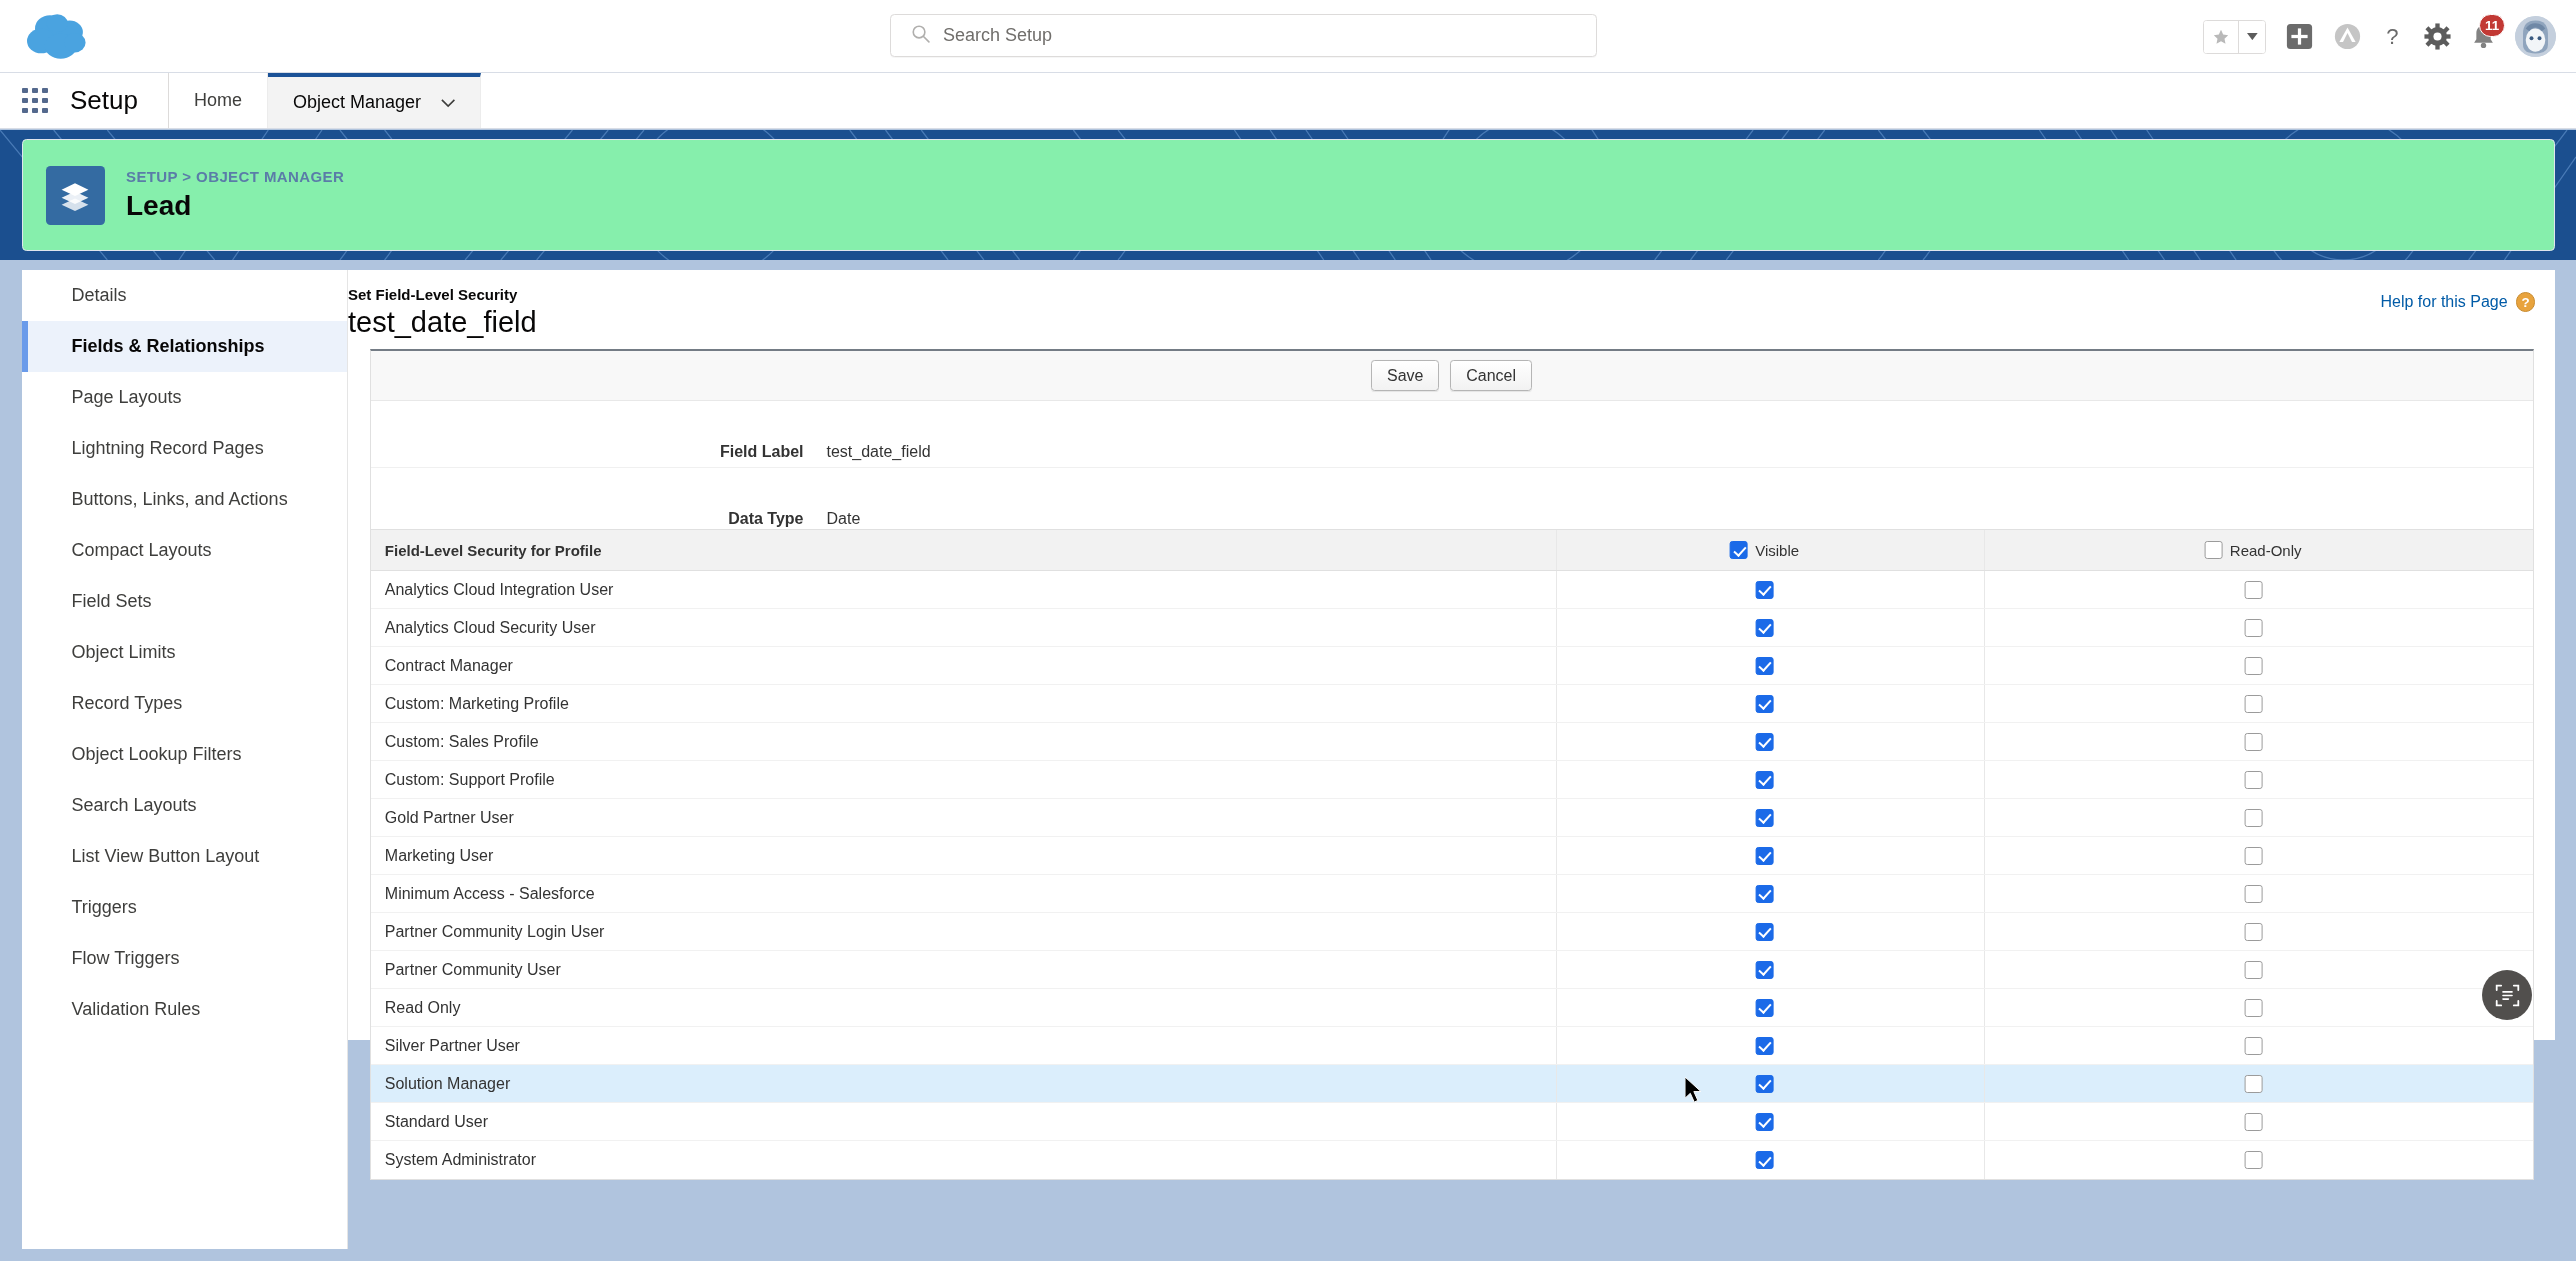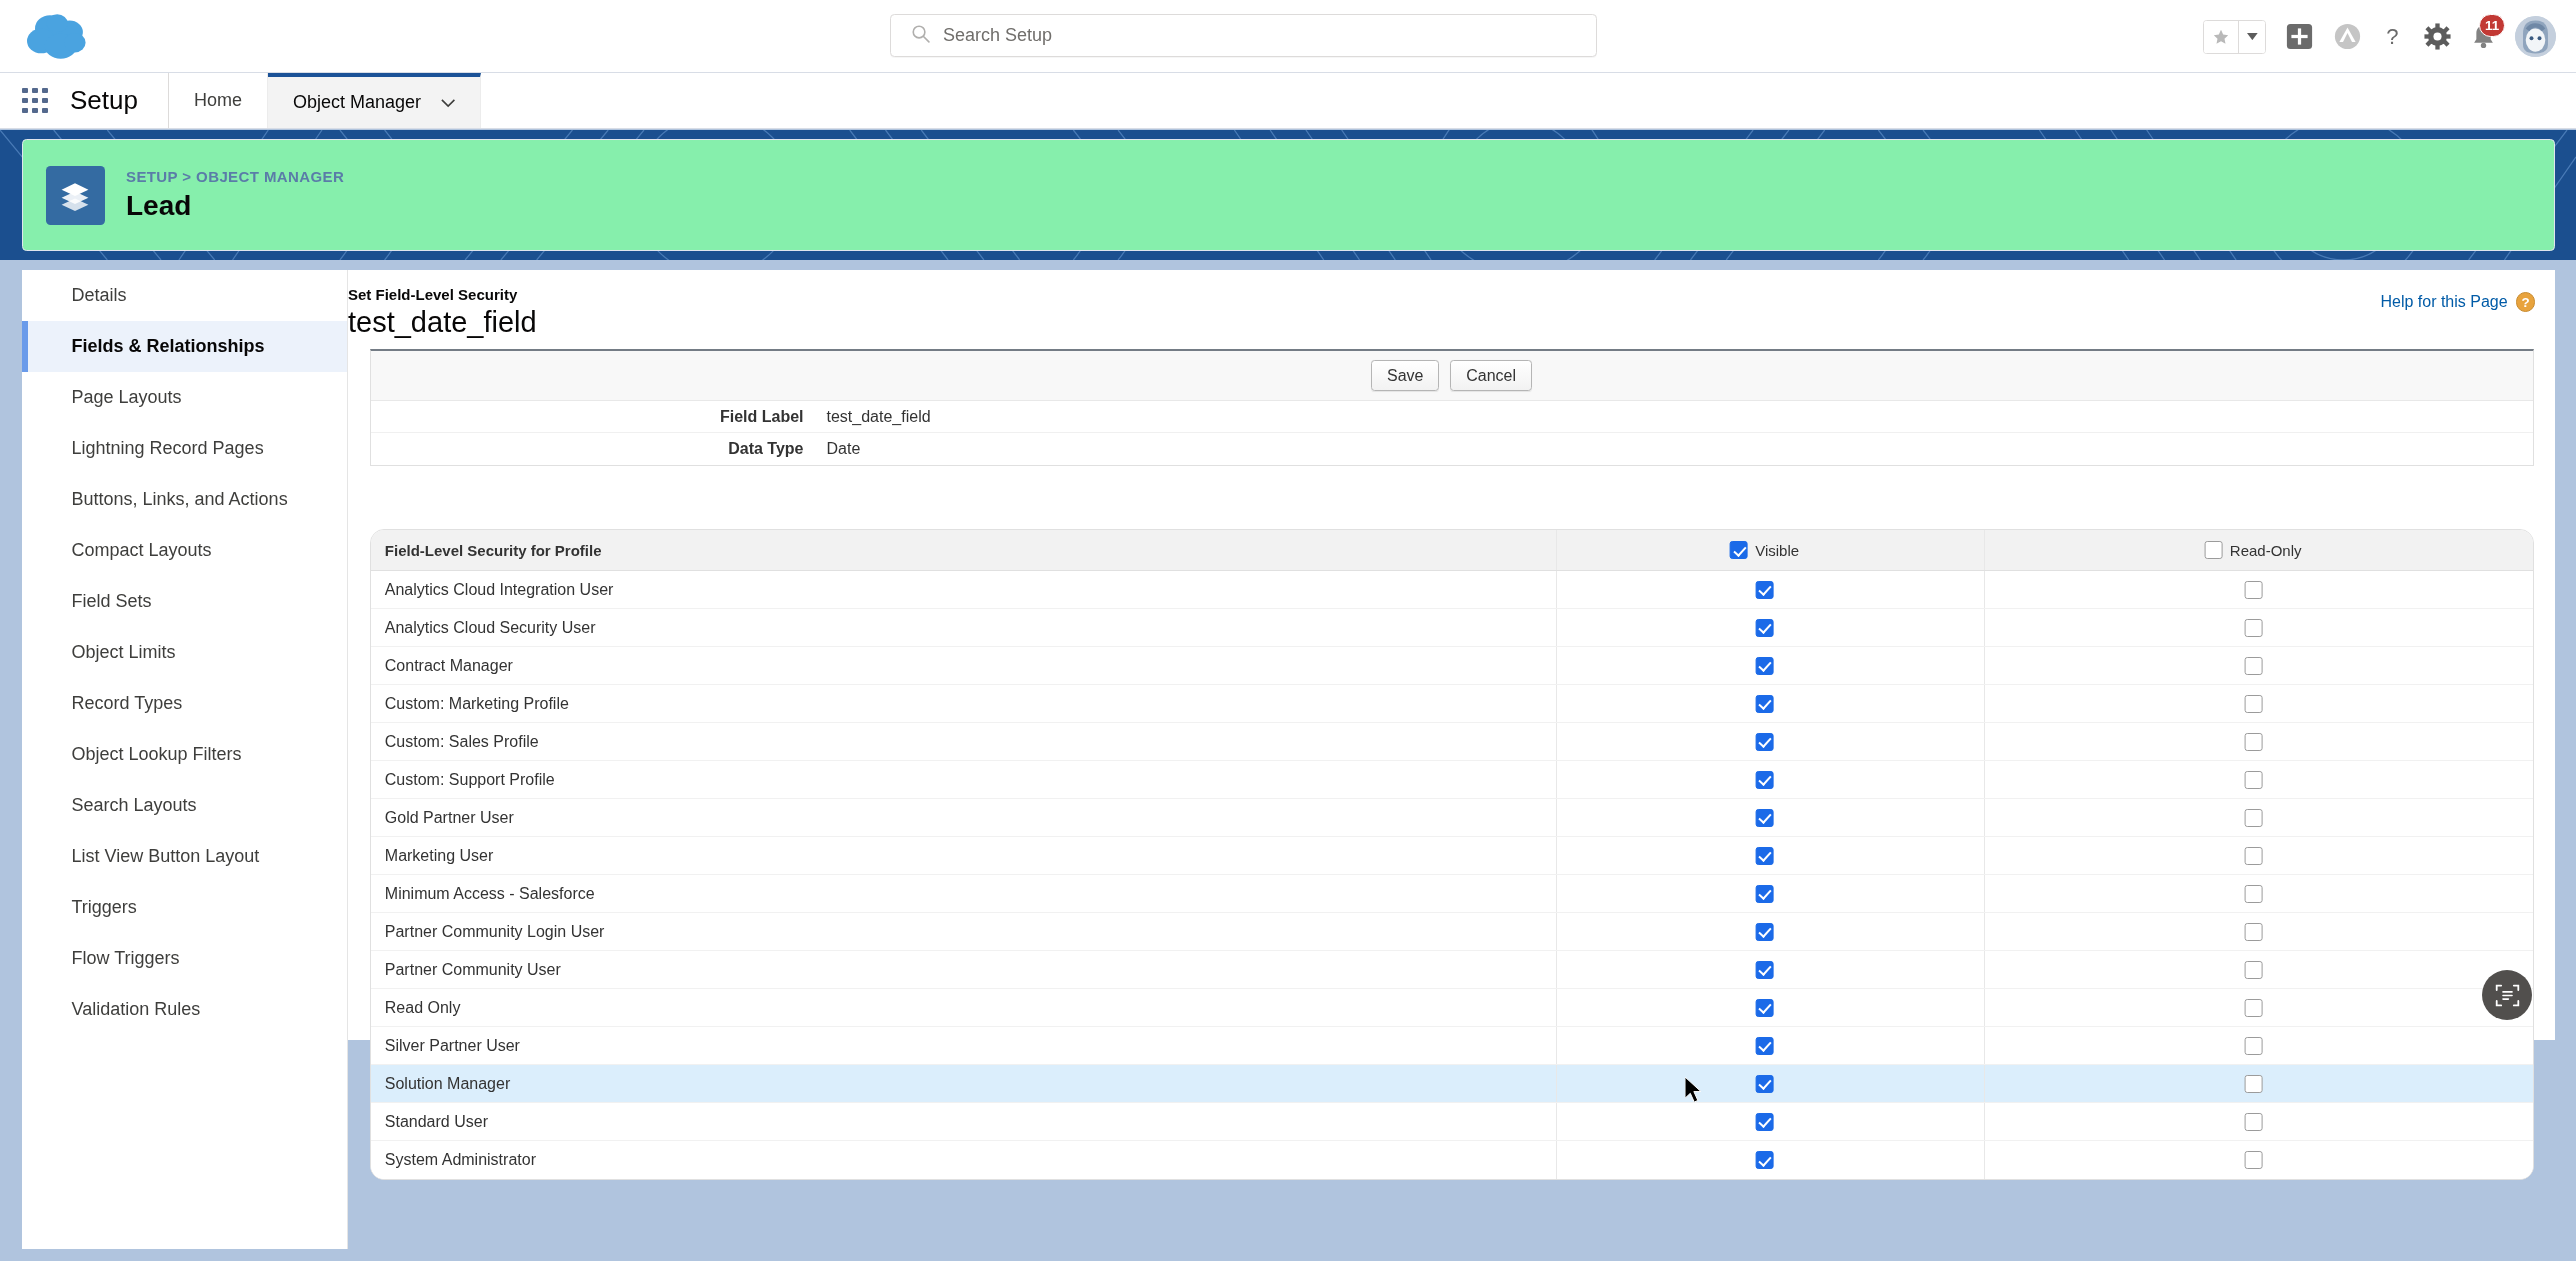--- a/index.html
+++ b/index.html
@@ -220,35 +220,36 @@
     border-radius: 3.6px;
     padding: 5.4px 15px;
     font-size: 16px; color: #333;
     cursor: pointer;
     box-shadow: 0 0.9px 0.9px rgba(0,0,0,.08);
   }
   .info-row {
     display:flex; align-items:center;
     height: 32px;
     border-bottom: 0.9px solid #f0f0f0;
+    margin-top: 35px;
   }
   .info-row:last-child { border-bottom: none; }
   .info-label {
     width: 456px; text-align: right;
     font-size: 16px; font-weight: bold; color: #333;
     padding-right: 23px;
   }
   .info-value { font-size: 16px; color: #333; }
 
   
   .fls-table {
     position: absolute; left: 21.5px; top: 259px;
     width: 2164px;
     border: 0.9px solid #e0e0e0;
-    border-radius: 14px;
+    border-radius: 0;
     background: #fff;
     overflow: hidden;
   }
   .fls-head {
     display:flex; height: 41px; align-items: center;
     background: #f2f2f2;
     border-bottom: 0.9px solid #e0e0e0;
   }
   .fls-row {
     display:flex; height: 38px; align-items: center;

